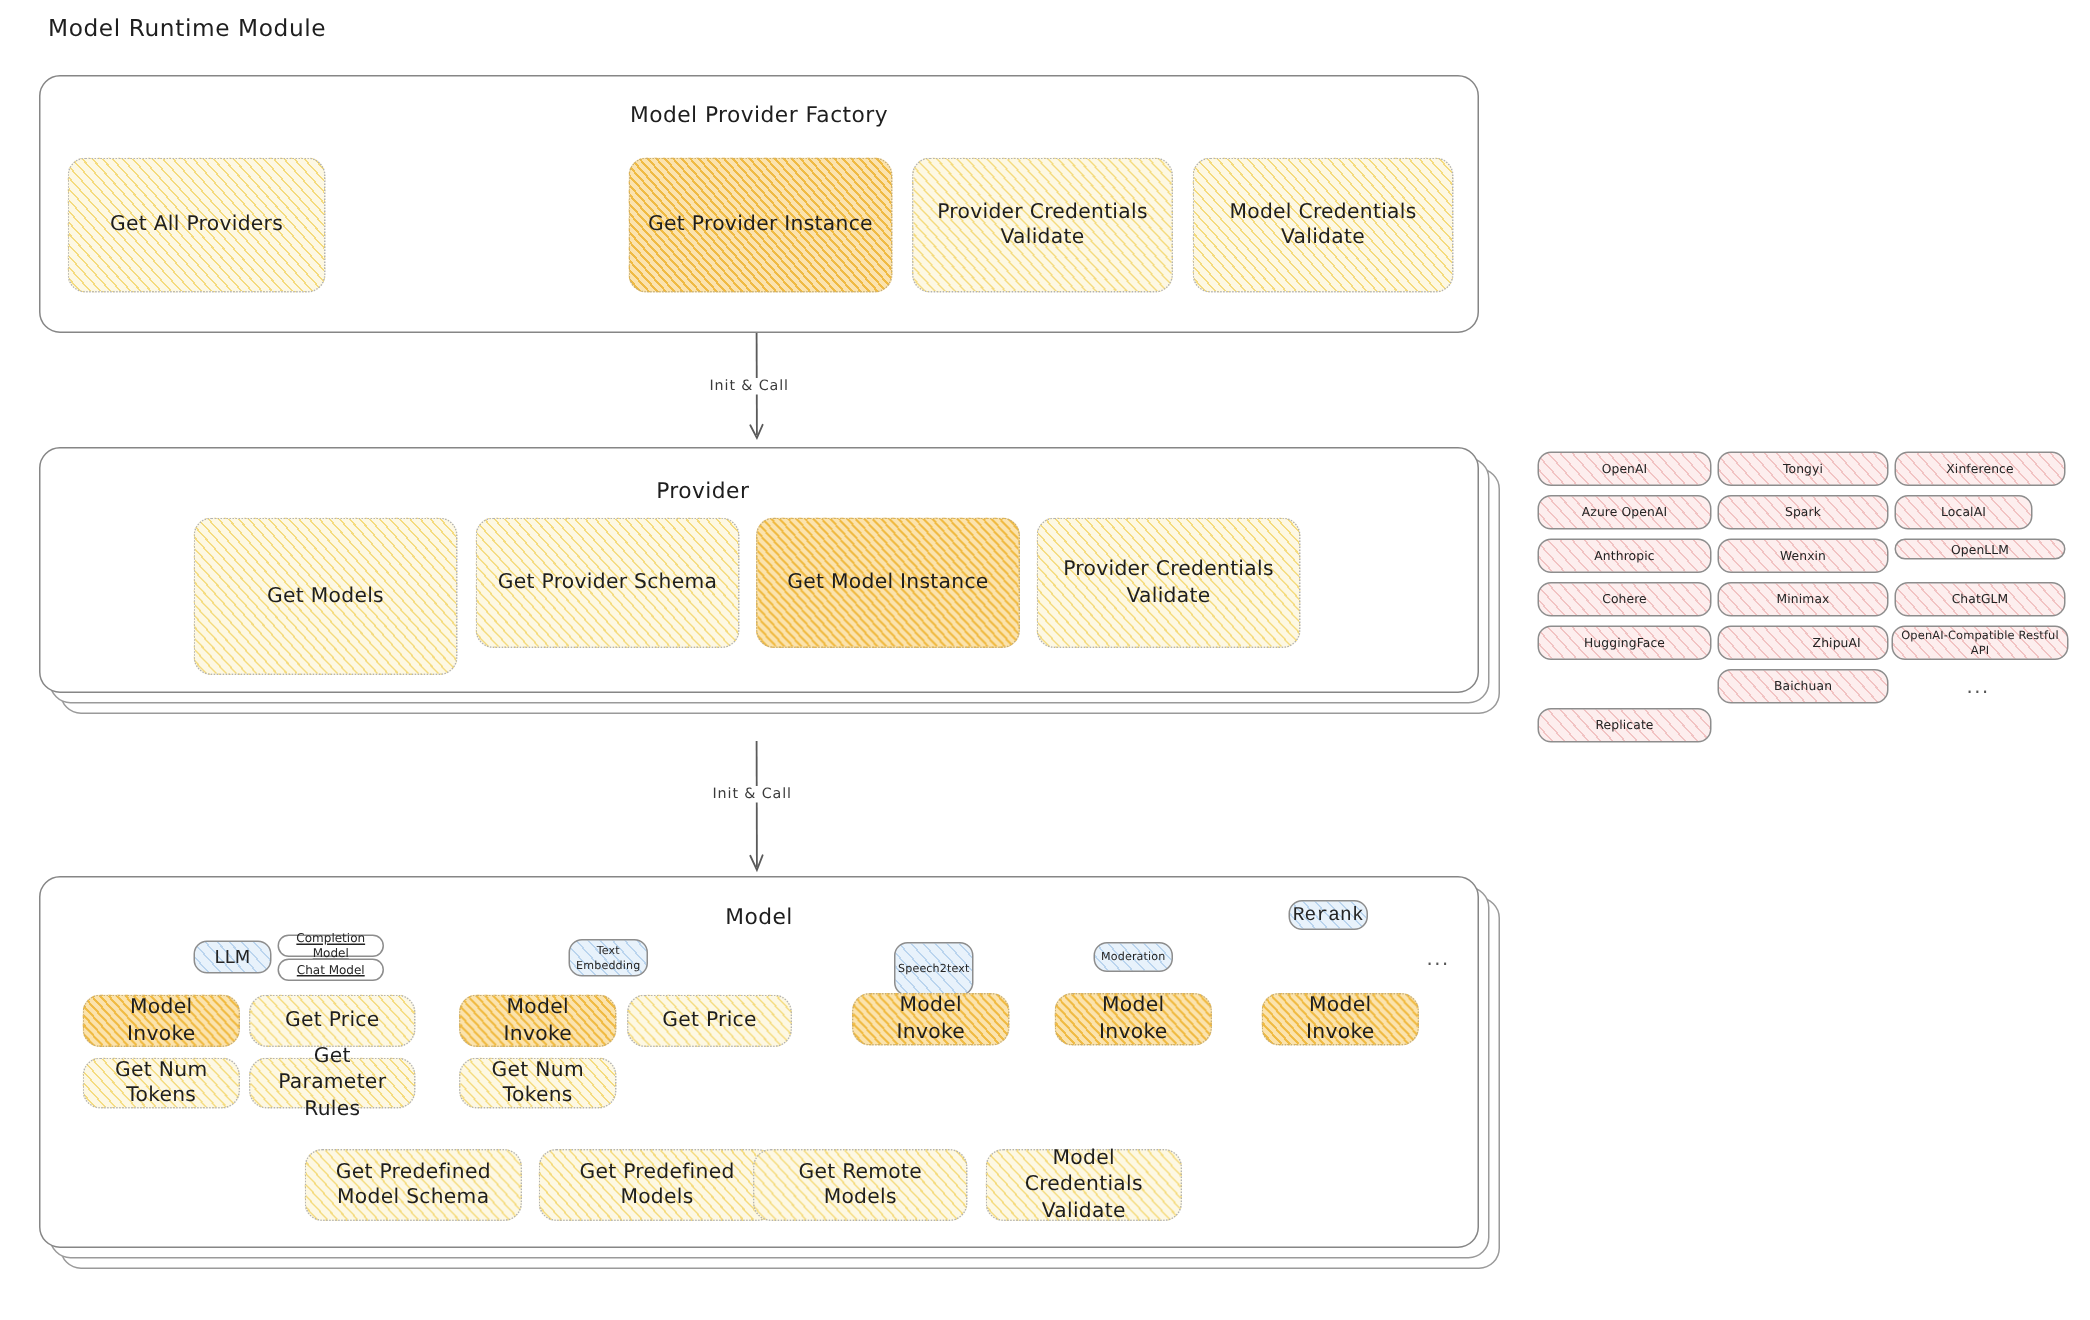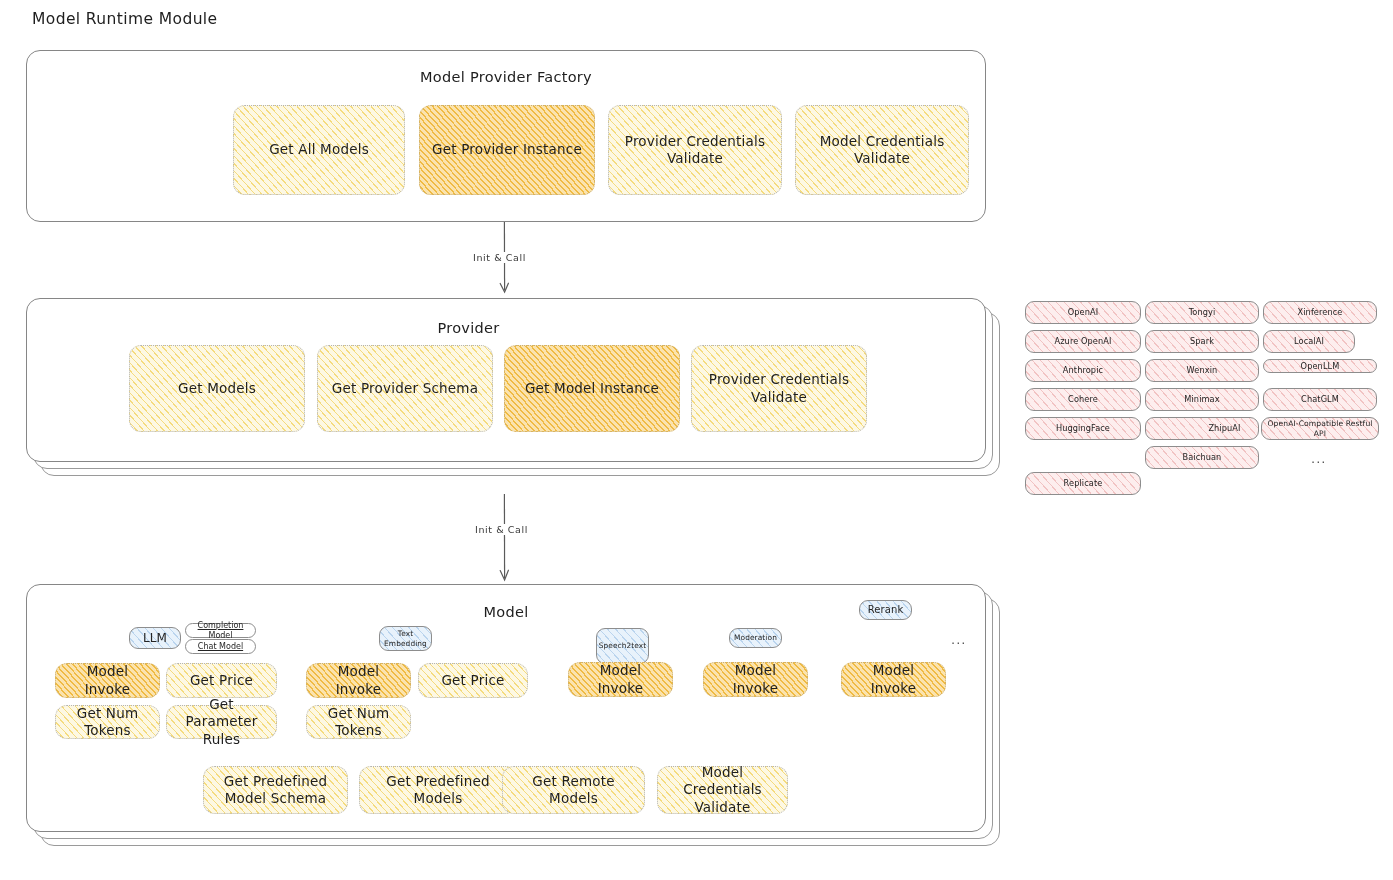--- a/index.html
+++ b/index.html
@@ -131,22 +131,22 @@
 </head>
 <body>
 
 <div class="canvas">
 
   <div class="page-title">Model Runtime Module</div>
 
   <div class="sketchbox" style="left:26px;top:50px;width:960px;height:172px;"></div>
   <div class="container-title" style="left:26px;top:69px;width:960px;">Model Provider Factory</div>
 
-  <div class="card hatch-cream" style="left:233px;top:105px;width:172px;height:90px;">
-    <span>Get All Models</span>
+  <div class="card hatch-cream" style="left:45px;top:105px;width:172px;height:90px;">
+    <span>Get All Providers</span>
   </div>
   <div class="card amber hatch-amber" style="left:419px;top:105px;width:176px;height:90px;">
     <span>Get Provider Instance</span>
   </div>
   <div class="card hatch-cream" style="left:608px;top:105px;width:174px;height:90px;">
     <span>Provider Credentials Validate</span>
   </div>
   <div class="card hatch-cream" style="left:795px;top:105px;width:174px;height:90px;">
     <span>Model Credentials Validate</span>
   </div>
@@ -155,21 +155,21 @@
     <path d="M7.4 0 L7.6 68" stroke="#5a5a5a" stroke-width="1.2" fill="none"></path>
     <path d="M3.2 61.5 L7.6 70 L11.4 61.2" stroke="#5a5a5a" stroke-width="1.2" fill="none" stroke-linecap="round"></path>
   </svg>
   <div class="arrow-label" style="left:470px;top:252px;">Init &amp; Call</div>
 
   <div class="stack-layer" style="left:40px;top:312px;width:960px;height:164px;"></div>
   <div class="stack-layer" style="left:33px;top:305px;width:960px;height:164px;"></div>
   <div class="sketchbox" style="left:26px;top:298px;width:960px;height:164px;"></div>
   <div class="container-title" style="left:26px;top:320px;width:885px;">Provider</div>
 
-  <div class="card hatch-cream" style="left:129px;top:345px;width:176px;height:87px;text-align:center;">
+  <div class="card hatch-cream" style="left:129px;top:345px;width:176px;height:105px;text-align:center;">
     <span>Get Models</span>
   </div>
   <div class="card hatch-cream" style="left:317px;top:345px;width:176px;height:87px;">
     <span>Get Provider Schema</span>
   </div>
   <div class="card amber hatch-amber" style="left:504px;top:345px;width:176px;height:87px;">
     <span>Get Model Instance</span>
   </div>
   <div class="card hatch-cream" style="left:691px;top:345px;width:176px;height:87px;">
     <span>Provider Credentials Validate</span>
@@ -285,21 +285,21 @@
     <span>Model Invoke</span>
     </div>
 
   <div class="chip hatch-blue" style="left:729px;top:628px;width:53px;height:20px;font-size:7.4px;">
     <span>Moderation</span>
     </div>
   <div class="card amber hatch-amber" style="left:703px;top:662px;width:105px;height:35px;">
     <span>Model Invoke</span>
     </div>
 
-  <div class="chip hatch-blue" style="left:859px;top:600px;width:53px;height:20px;font-size:10px;">
+  <div class="chip hatch-blue" style="left:859px;top:600px;width:53px;height:20px;font-size:13px;font-family:Liberation Mono, monospace;">
     <span>Rerank</span>
     </div>
   <div class="card amber hatch-amber" style="left:841px;top:662px;width:105px;height:35px;">
     <span>Model Invoke</span>
     </div>
 
   <div class="ellipsis" style="left:951px;top:632px;">...</div>
 
   <div class="card hatch-cream" style="left:203px;top:766px;width:145px;height:48px;">
     <span>Get Predefined Model Schema</span>

